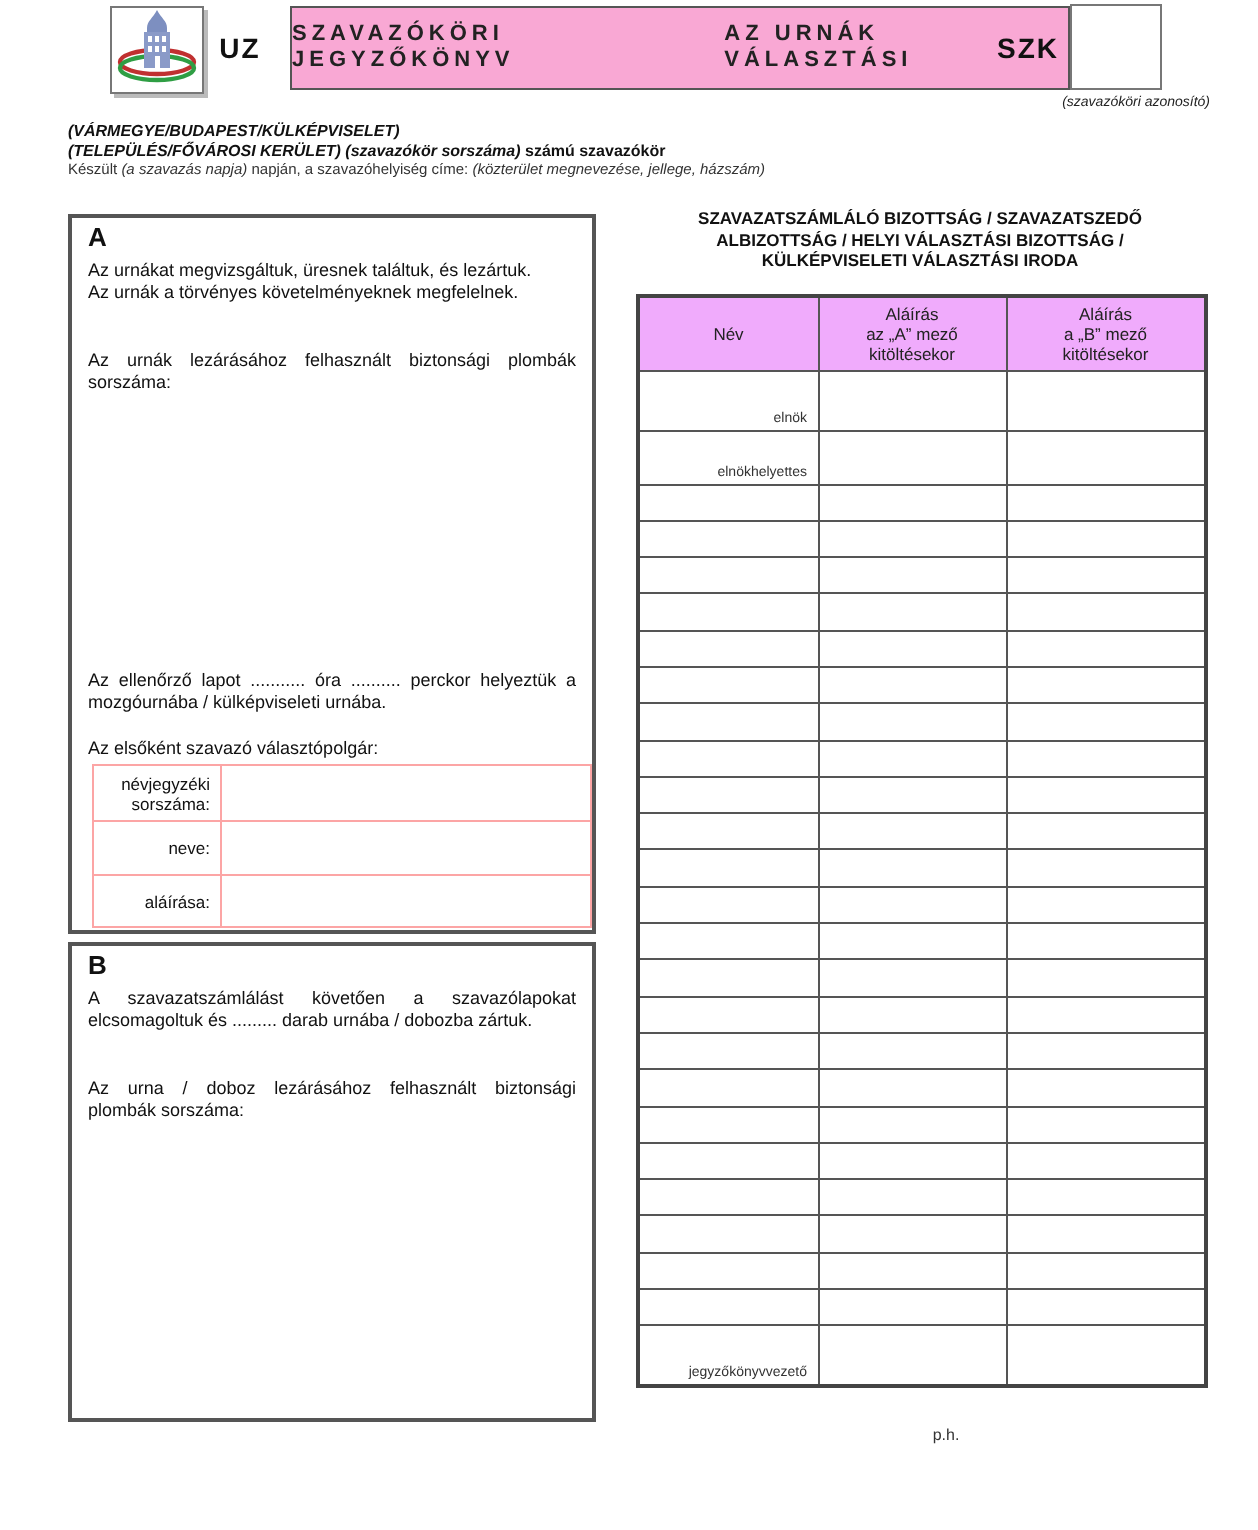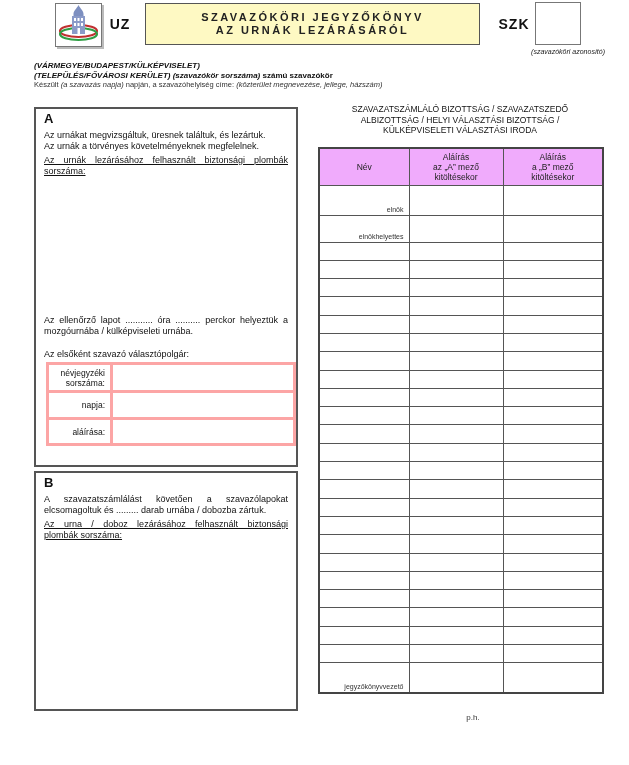--- a/index.html
+++ b/index.html
@@ -3,22 +3,22 @@
 <meta charset="utf-8">
 <style>
   * { margin:0; padding:0; box-sizing:border-box; }
   html,body { width:629px; height:765px; background:#ffffff; font-family:"Liberation Sans", sans-serif; color:#111; }
   .abs { position:absolute; }
 
   
   .logo-box { left:55px; top:3px; width:47px; height:44px; border:1px solid #777; background:#fff;
               box-shadow:2px 2px 0 #bbb; display:flex; align-items:center; justify-content:center; }
   .form-code { left:100px; top:16px; width:40px; text-align:center; font-size:14px; font-weight:bold; letter-spacing:1px; }
-  .title-box { left:145px; top:3px; width:335px; height:42px; background:#fef9c3; border:1px solid #555;
-               display:flex; flex-direction:column; align-items:center; justify-content:center; }
+  .title-box { left:145px; top:3px; width:390px; height:42px; background:#f9a8d4; border:1px solid #555;
+               display:flex; flex-direction:row; align-items:center; justify-content:center; }
   .title-box div { font-size:11px; font-weight:bold; letter-spacing:2.5px; line-height:13px; color:#222; }
   .szk-label { left:494px; top:16px; width:40px; text-align:center; font-size:14px; font-weight:bold; letter-spacing:1px; }
   .szk-box { left:535px; top:2px; width:46px; height:43px; border:1px solid #777; background:#fff; }
   .szk-caption { left:440px; top:48px; width:165px; text-align:right; font-size:7px; font-style:italic; color:#222; }
 
   
   .meta { left:34px; top:61px; width:440px; line-height:9.5px; }
   .meta .l1 { font-size:8px; font-weight:bold; font-style:italic; }
   .meta .l2 { font-size:8px; font-weight:bold; }
   .meta .l2 .it { font-style:italic;margin-top:44px; }
@@ -26,32 +26,32 @@
   .meta .l3 .it { font-style:italic; }
 
   
   .big-box { left:34px; width:264px; border:2px solid #555; background:#fff; padding:3px 8px; overflow:hidden; }
   #box-a { top:107px; height:360px; }
   #box-b { top:471px; height:240px; }
   .sec-label { font-size:13px; font-weight:bold; line-height:14px; }
   .para { font-size:9px; line-height:11px; margin-top:4px; }
   .para div { min-height:11px; }
   .stretch { text-align:justify; text-align-last:justify; }
-  .mt8 { margin-top:3px;text-decoration:underline; }
+  .mt8 { margin-top:23px; }
 
   .voter-intro { font-size:9px; margin-top:12px; }
   table.voter { border-collapse:collapse; width:250px; margin:3px 0 0 2px; }
-  table.voter td { border:3px solid #fca5a5; font-size:8.5px; }
+  table.voter td { border:1px solid #fca5a5; font-size:8.5px; }
   td.vlabel { width:64px; text-align:right; vertical-align:middle; padding:2px 5px 2px 2px; line-height:10px; background:#fff; }
   td.vvalue { background:#fff; }
   tr.vr1 { height:28px; } tr.vr2 { height:27px; } tr.vr3 { height:26px;padding-left:20px; }
   .spacer-a { height:134px; }
 
   
-  .committee-heading { left:316px; top:104px; width:288px; text-align:center; font-weight:normal; font-size:8.5px; line-height:10.5px; }
+  .committee-heading { left:316px; top:104px; width:288px; text-align:center; font-weight:bold; font-size:8.5px; line-height:10.5px; }
   .ctable-wrap { left:318px; top:147px; width:284px; }
   table.ctable { border-collapse:collapse; width:284px; table-layout:fixed; }
   table.ctable th, table.ctable td { border:1px solid #555; }
   table.ctable { border:2px solid #444; }
   table.ctable thead th { background:#f0abfc; font-size:8.5px; font-weight:normal; line-height:10px; height:37px;
                           text-align:center; vertical-align:middle; color:#222; }
   td.role-cell { font-size:7px; color:#333; text-align:right; vertical-align:bottom; padding:1px 5px 2px 1px; }
   tr.r-tall { height:30px; }
   tr.r-mid  { height:27px; }
   tr.r-std  { height:18.3px; }
@@ -73,21 +73,21 @@
       <rect x="16" y="19" width="2" height="3" fill="#fff"></rect>
         <rect x="19.5" y="19" width="2" height="3" fill="#fff"></rect>
         <rect x="23" y="19" width="2" height="3" fill="#fff"></rect>
       <rect x="19.5" y="24" width="2.5" height="6" fill="#fff"></rect>
     </svg>
   </span>
 </div>
 <div class="abs form-code">UZ</div>
 <div class="abs title-box">
   <div>SZAVAZÓKÖRI JEGYZŐKÖNYV</div>
-  <div>AZ URNÁK LEZÁRÁSÁRÓL</div>
+  <div>AZ URNÁK VÁLASZTÁSI</div>
 </div>
 <div class="abs szk-label">SZK</div>
 <div class="abs szk-box"></div>
 <div class="abs szk-caption">(szavazóköri azonosító)</div>
 
 <div class="abs meta">
   <div class="l1">(VÁRMEGYE/BUDAPEST/KÜLKÉPVISELET)</div>
   <div class="l2"><span class="it">(TELEPÜLÉS/FŐVÁROSI KERÜLET) (szavazókör sorszáma)</span><span> számú szavazókör</span></div>
   <div class="l3"><span>Készült </span><span class="it">(a szavazás napja)</span><span> napján, a szavazóhelyiség címe: </span><span class="it">(közterület megnevezése, jellege, házszám)</span></div>
 </div>
@@ -108,21 +108,21 @@
     <div>mozgóurnába / külképviseleti urnába.</div>
   </div>
   <div class="voter-intro">Az elsőként szavazó választópolgár:</div>
   <table class="voter">
     <tbody>
         <tr class="vr1">
       <td class="vlabel">névjegyzéki sorszáma:</td>
       <td class="vvalue"></td>
     </tr>
     <tr class="vr2">
-      <td class="vlabel">napja:</td>
+      <td class="vlabel">neve:</td>
       <td class="vvalue"></td>
     </tr>
     <tr class="vr3">
       <td class="vlabel">aláírása:</td>
       <td class="vvalue"></td>
     </tr>
   </tbody>
     </table>
 </div>
 

